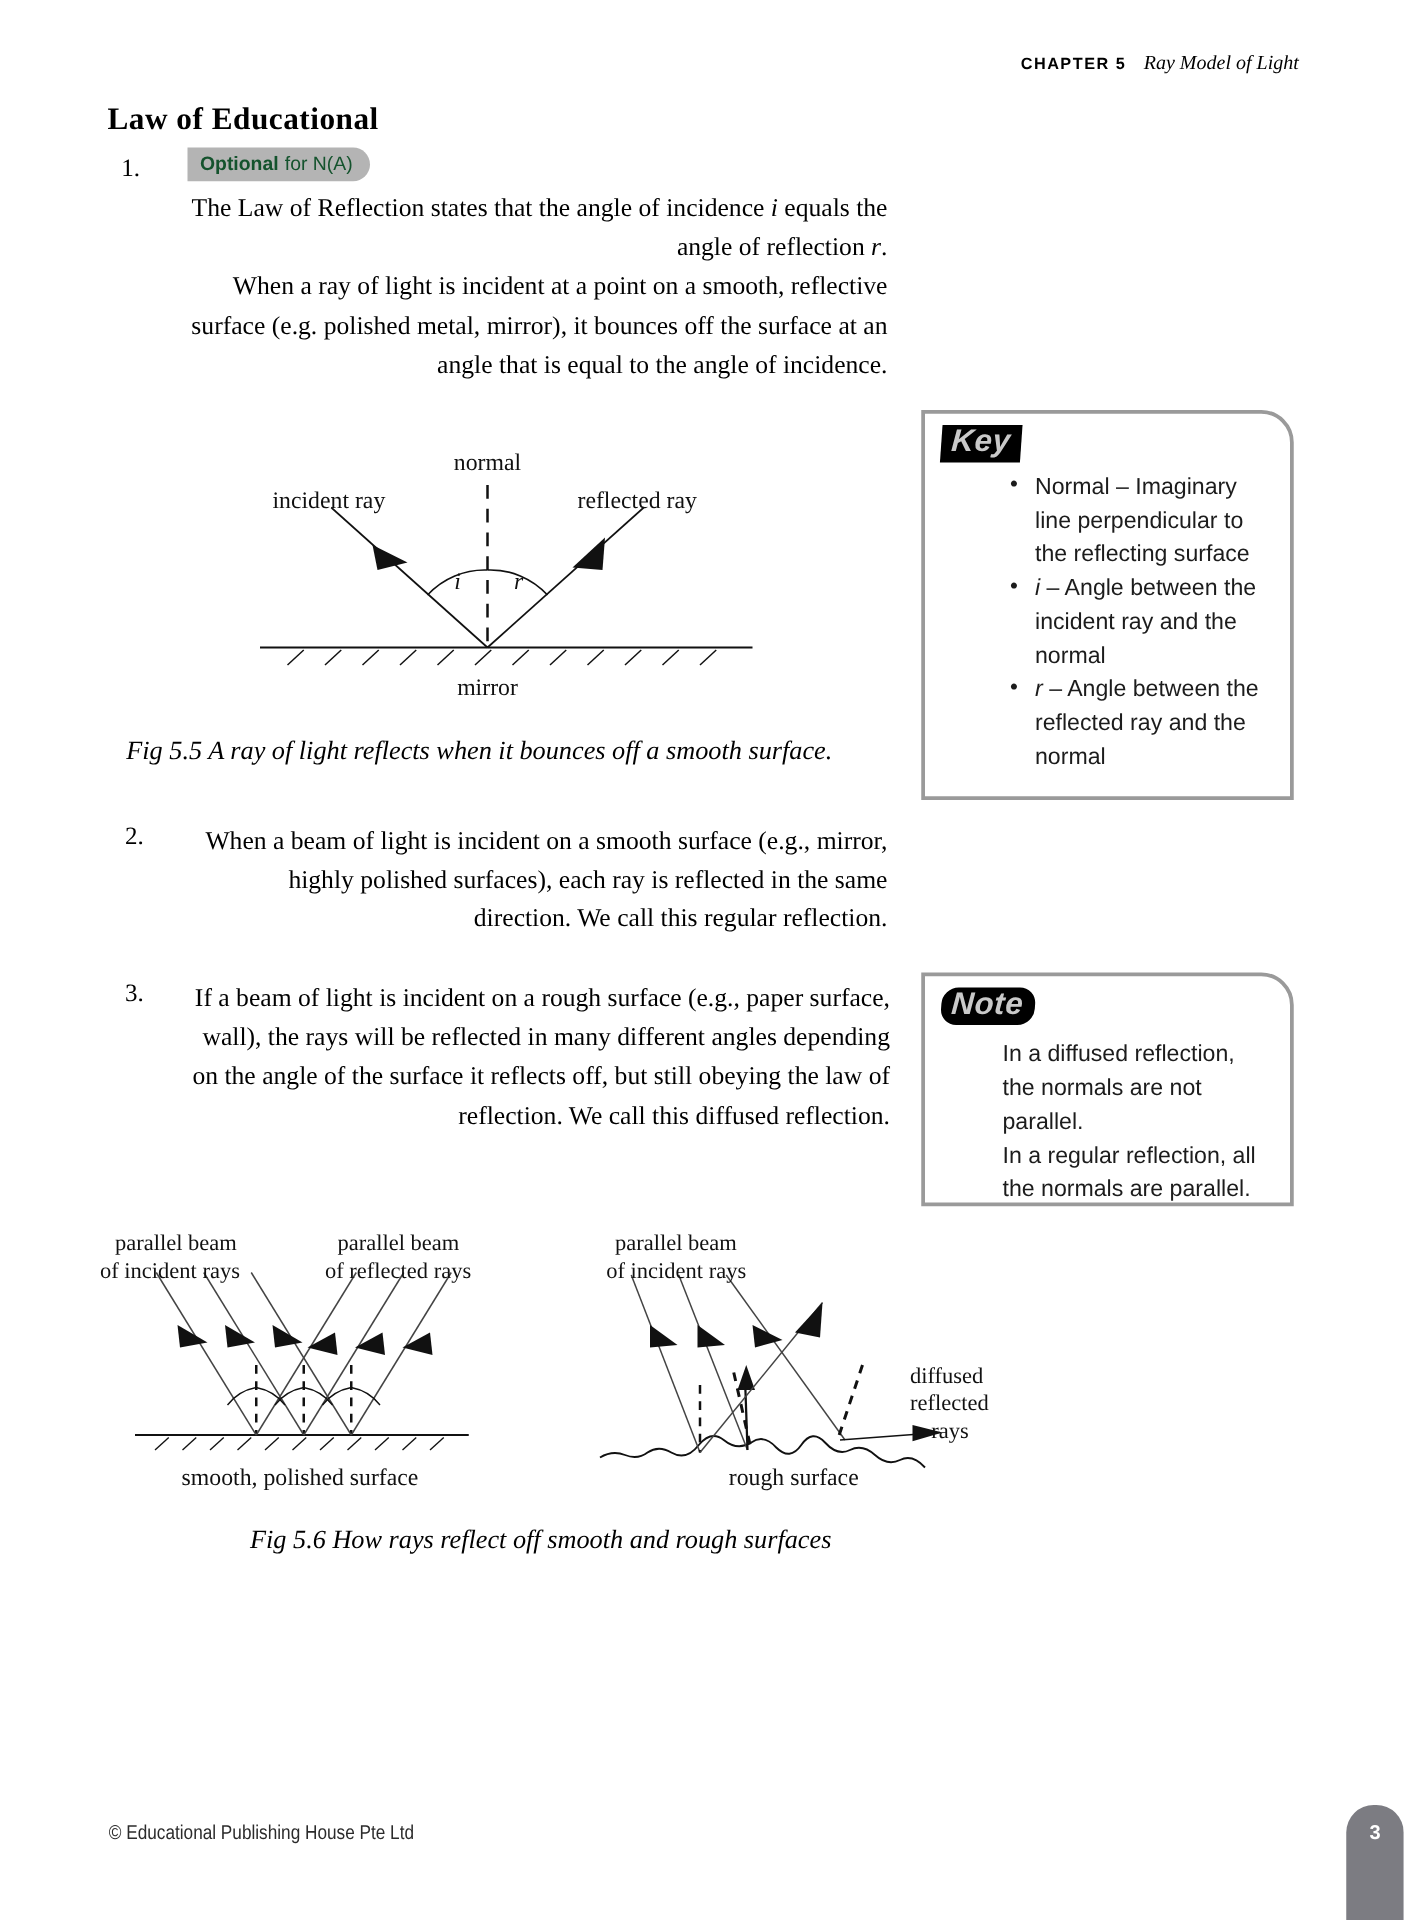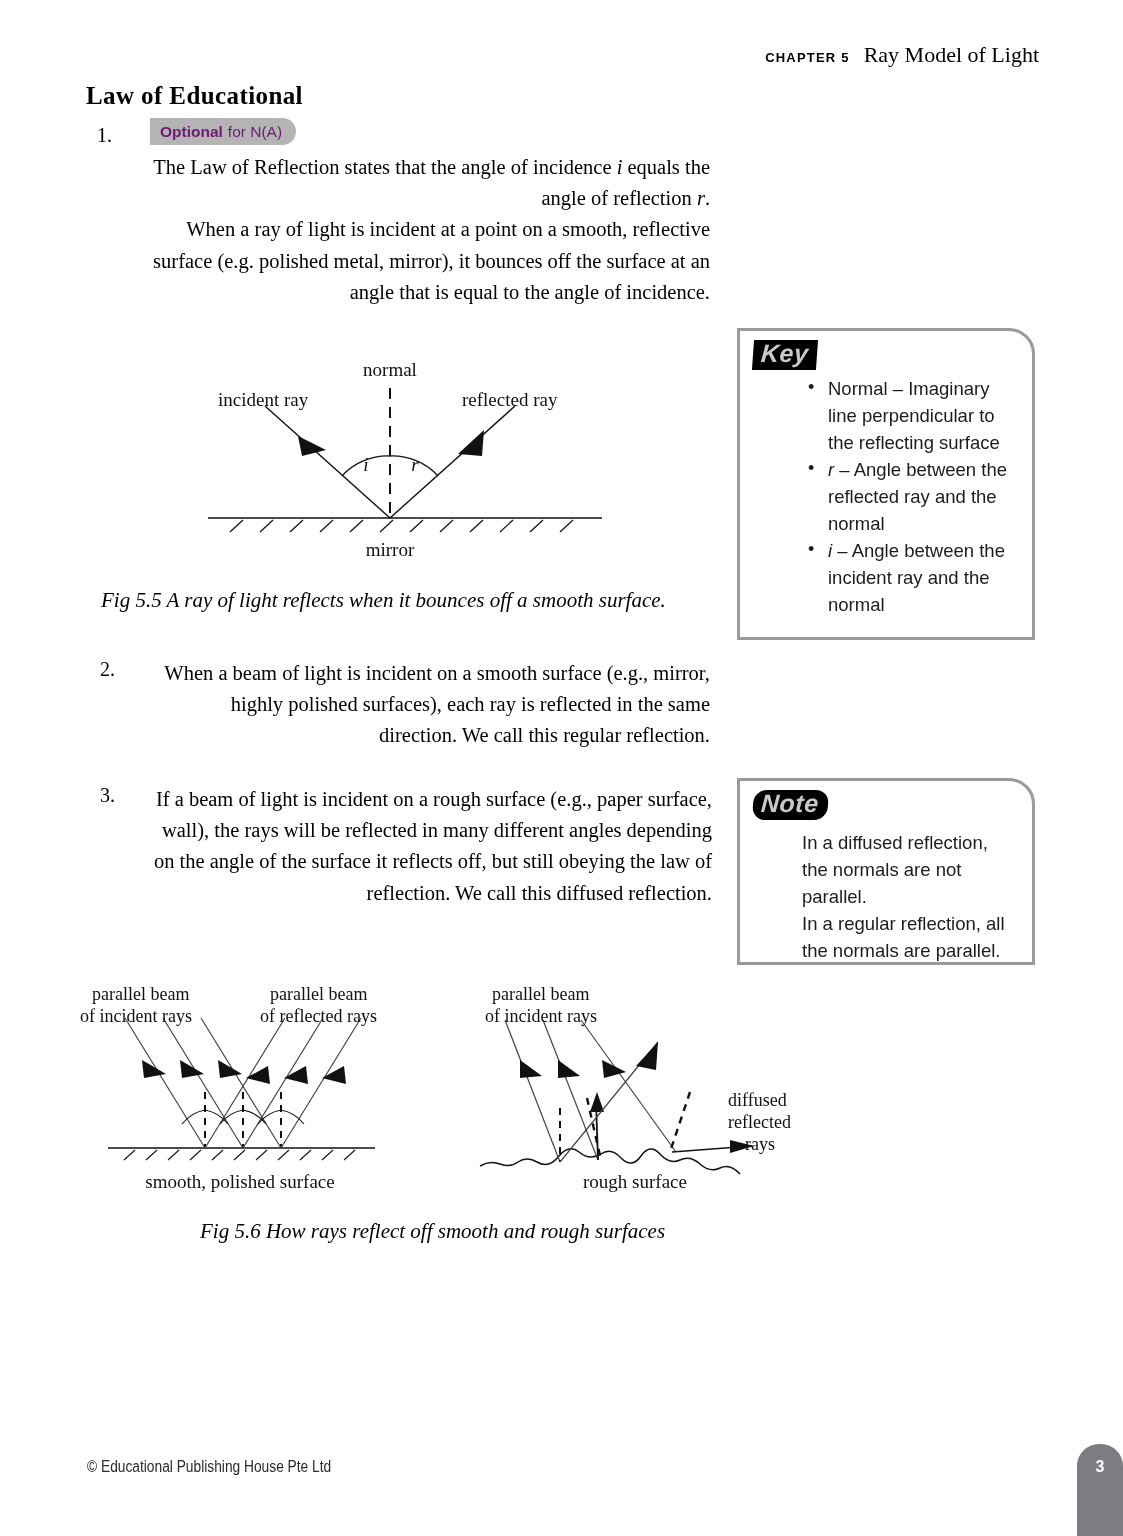--- a/index.html
+++ b/index.html
@@ -26,21 +26,22 @@
     gap: 14px;
   }
   .chapter-label {
     font-family: "Liberation Sans", sans-serif;
     font-weight: bold;
     font-size: 13px;
     letter-spacing: 1.2px;
   }
   .chapter-title {
     font-family: "Liberation Serif", serif;
-    font-size: 22px;
+    font-style: italic;
+    font-size: 16px;
   }
 
   
   .section-title {
     position: absolute;
     left: 86px;
     top: 82px;
     font-size: 25px;
     font-weight: bold;
     letter-spacing: 0.4px;
@@ -66,21 +67,21 @@
     left: 150px;
     top: 118px;
     height: 27px;
     padding: 0 14px 0 10px;
     background: #b4b4b4;
     border-radius: 0 14px 14px 0;
     display: flex;
     align-items: center;
     font-family: "Liberation Sans", sans-serif;
     font-size: 15.5px;
-    color: #701a75;
+    color: #14532d;
     white-space: nowrap;
   }
   .optional-badge .strong { font-weight: bold; margin-right: 5px; }
 
   
   .fig-caption {
     position: absolute;
     font-style: italic;
     font-size: 21px;
   }
@@ -259,22 +260,22 @@
   in many different angles depending on the angle of
   the surface it reflects off, but still obeying the law of
   reflection. We call this diffused reflection.
 </div>
 
 <div class="side-box" style="left:737px; top:328px; width:298px; height:312px;">
   <div class="badge-tag">Key</div>
   <div class="side-box-inner">
     <ul class="key-list">
       <li>Normal – Imaginary line perpendicular to the reflecting surface</li>
+      <li><em>i</em> – Angle between the incident ray and the normal</li>
       <li><em>r</em> – Angle between the reflected ray and the normal</li>
-      <li><em>i</em> – Angle between the incident ray and the normal</li>
     </ul>
   </div>
 </div>
 
 <div class="side-box" style="left:737px; top:778px; width:298px; height:187px;">
   <div class="badge-tag rounded">Note</div>
   <div class="side-box-inner note-text" style="padding-top:48px;">
     <p>In a diffused reflection, the normals are not parallel.</p>
     <p>In a regular reflection, all the normals are parallel.</p>
   </div>

